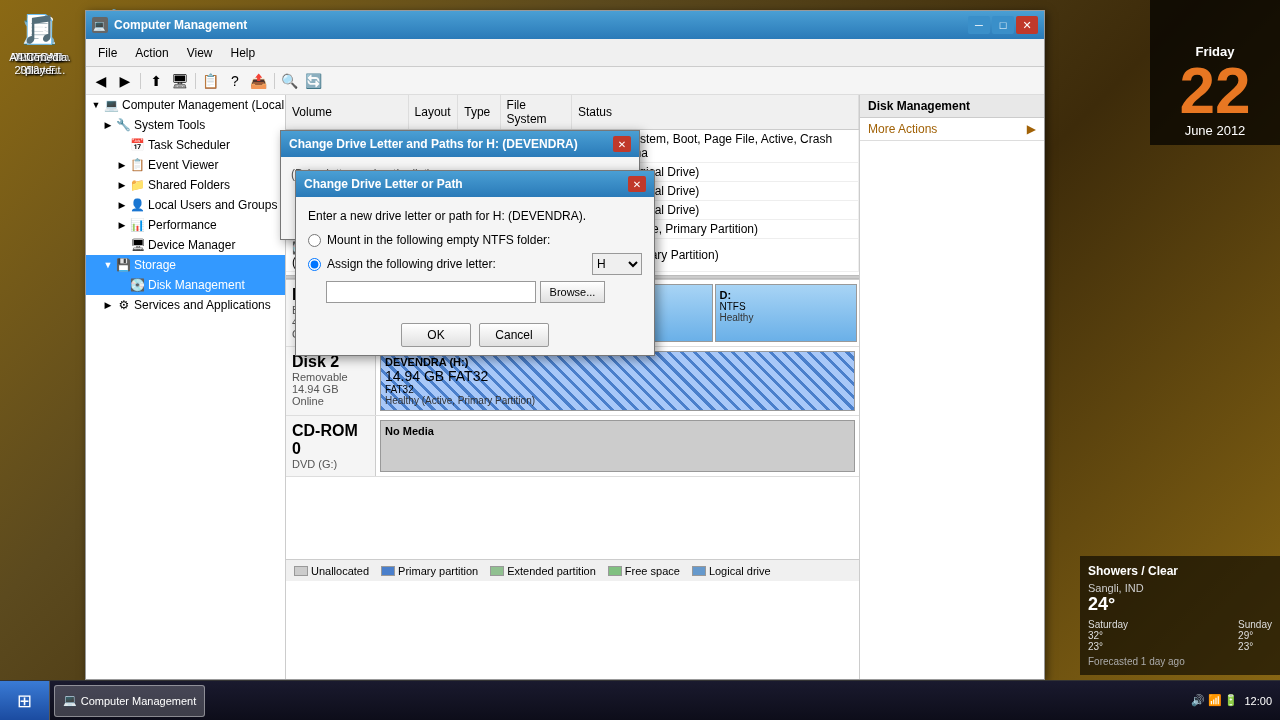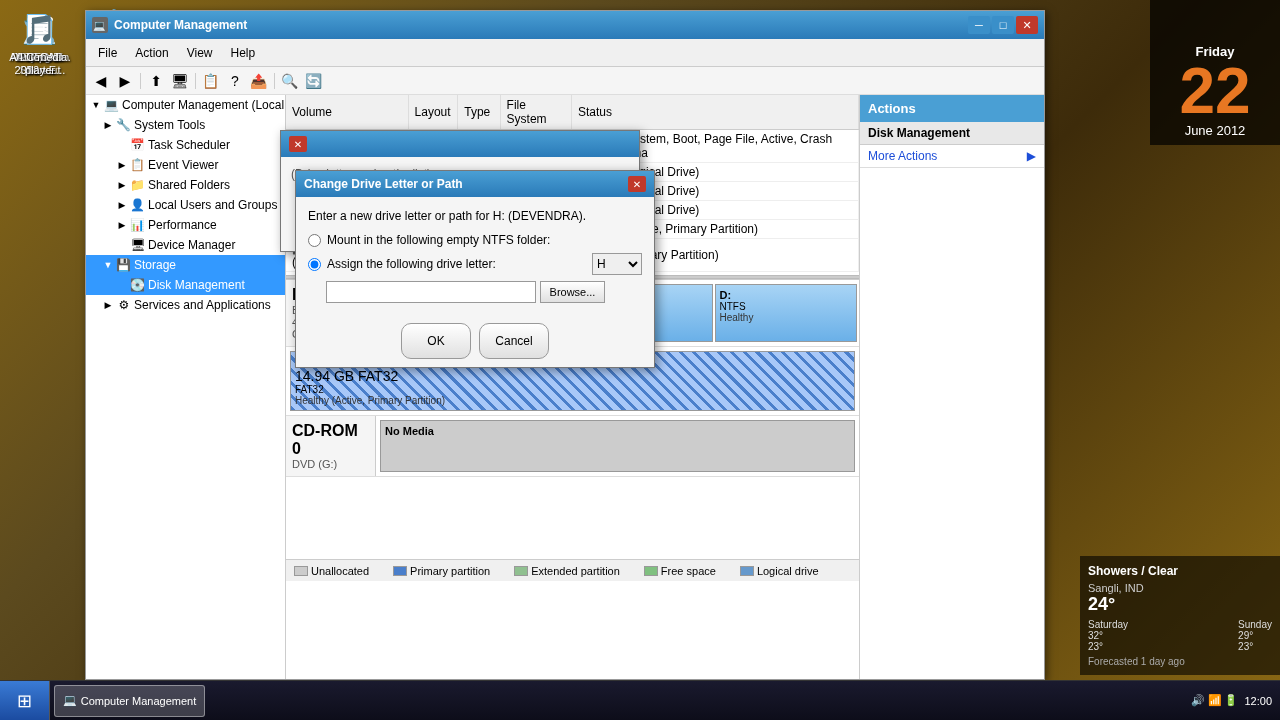--- a/index.html
+++ b/index.html
@@ -362,21 +362,21 @@
       font-size: 12px;
       border-bottom: 1px solid #ccc;
     }
 
     .action-item-more {
       padding: 4px 8px;
       cursor: pointer;
       display: flex;
       align-items: center;
       justify-content: space-between;
-      color: #1d4ed8;
+      color: #a16207;
     }
 
     
     .bottom-disk-view {
       height: 280px;
       border-top: 1px solid #ccc;
       overflow-y: auto;
       background: #fff;
       font-size: 12px;
     }
@@ -462,21 +462,21 @@
     }
 
     
     .legend {
       height: 22px;
       background: #f0f0f0;
       border-top: 1px solid #ccc;
       display: flex;
       align-items: center;
       padding: 0 8px;
-      gap: 24px;
+      gap: 12px;
       font-size: 11px;
     }
 
     .legend-item {
       display: flex;
       align-items: center;
       gap: 3px;
     }
 
     .legend-color {
@@ -535,26 +535,26 @@
     .dialog-btn-row {
       display: flex;
       justify-content: center;
       gap: 8px;
       padding: 8px;
       background: #f5f5f5;
     }
 
     .dialog-btn {
       width: 70px;
-      height: 36px;
+      height: 24px;
       border: 1px solid #999;
       background: linear-gradient(to bottom, #fff, #e0e0e0);
       cursor: pointer;
       font-size: 12px;
-      border-radius: 10px;
+      border-radius: 2px;
     }
 
     
     .dialog-inner {
       position: absolute;
       top: 170px;
       left: 295px;
       width: 360px;
       background: #fff;
       border: 1px solid #777;
@@ -891,20 +891,26 @@
       </div>
                 <div class="partition ntfs-healthy" style="flex: 0 0 30%; max-width:30%;">
         <div class="partition-name">D:</div>
         <div class="partition-size"></div>
         <div class="partition-fs">NTFS</div>
         <div class="partition-status">Healthy</div>
       </div>
               </div>
             </div>
             <div class="disk-row">
+              <div class="disk-label">
+      <div class="disk-label-name">Disk 2</div>
+      <div class="disk-label-type">Removable</div>
+      <div class="disk-label-size">14.94 GB</div>
+      <div class="disk-label-status">Online</div>
+    </div>
               <div class="disk-partitions">
                 <div class="partition fat32" style="flex: 0 0 100%; max-width:100%;">
         <div class="partition-name">DEVENDRA (H:)</div>
         <div class="partition-size">14.94 GB FAT32</div>
         <div class="partition-fs">FAT32</div>
         <div class="partition-status">Healthy (Active, Primary Partition)</div>
       </div>
               </div>
             </div>
             <div class="disk-row">
@@ -944,35 +950,35 @@
             </div>
             <div class="legend-item">
               <div class="legend-color" style="background:#6699cc;"></div>
               <span>Logical drive</span>
             </div>
           </div>
 
       </div>
 
       <div class="right-panel">
-        <div class="actions-header">Actions</div>
         <div class="action-section">
           <div class="action-section-title">Disk Management</div>
           <div class="action-item-more">
             <span>More Actions</span>
             <span>▶</span>
           </div>
         </div>
       </div>
 
     </div>
   </div>
 
   <div class="dialog-outer">
     <div class="dialog-titlebar">
+      <span class="dialog-title-text">Change Drive Letter and Paths for H: (DEVENDRA)</span>
       <button class="dialog-close-btn">✕</button>
     </div>
     <div class="dialog-body">
       <div style="font-size:12px; margin-bottom:8px; color:#555;">(Drive letter and paths list)</div>
     </div>
     <div class="dialog-btn-row">
       <button class="dialog-btn">OK</button>
       <button class="dialog-btn">Cancel</button>
     </div>
   </div>

